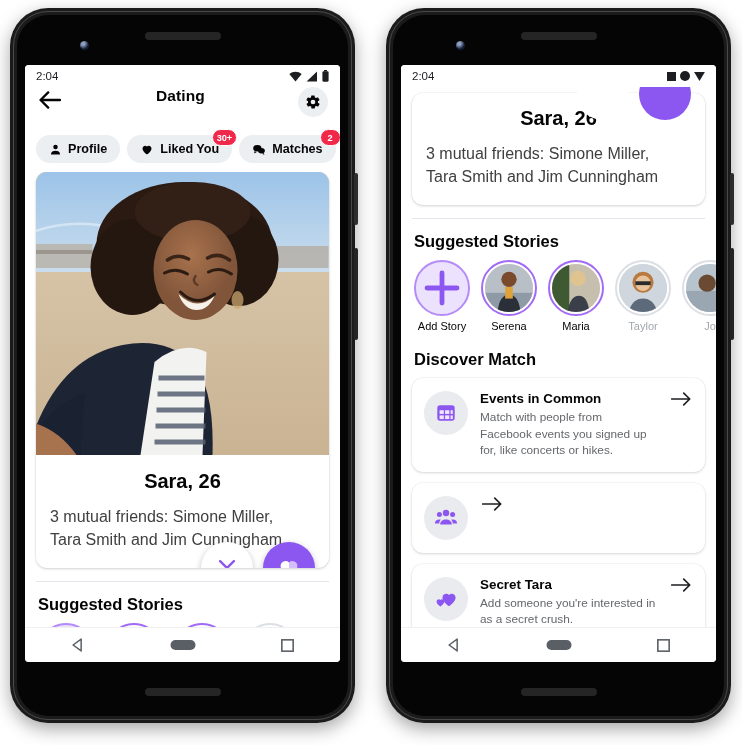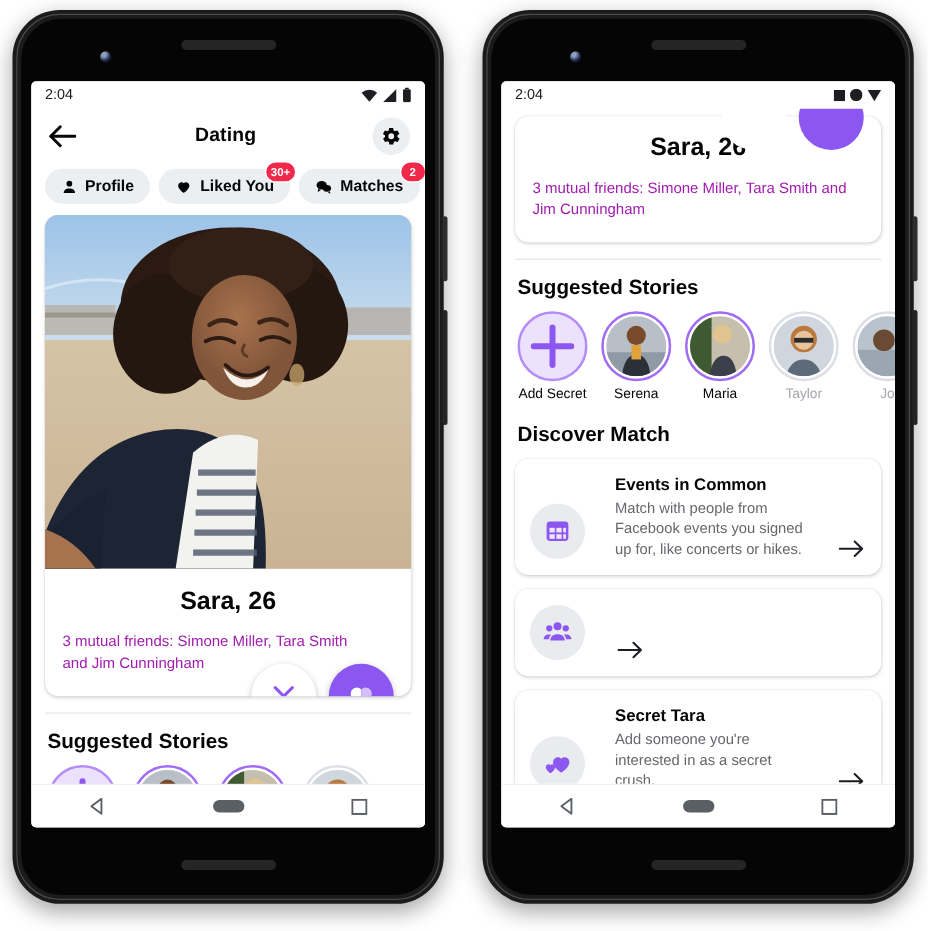--- a/index.html
+++ b/index.html
@@ -39,21 +39,21 @@
 
   
   .screen{position:absolute;left:8px;right:8px;top:50px;bottom:54px;background:#fff;border-radius:4px;overflow:hidden;
     display:flex;flex-direction:column;}
 
   .statusbar{height:22px;flex:0 0 22px;display:flex;align-items:center;justify-content:space-between;
     padding:0 11px;font-size:11.5px;color:#1c1e21;background:#fff;}
   .status-icons{display:flex;align-items:center;gap:4px;}
 
   
-  .appbar{flex:0 0 auto;height:44px;display:flex;align-items:center;padding:0 12px;background:#fff;}
+  .appbar{flex:0 0 auto;height:44px;display:flex;align-items:flex-start;padding:0 12px;background:#fff;}
   .appbar-title{flex:1;text-align:center;font-size:15.5px;font-weight:bold;color:#050505;letter-spacing:.1px;}
   .back-arrow{width:26px;height:26px;display:flex;align-items:center;justify-content:center;}
   .gear-btn{width:30px;height:30px;border-radius:50%;background:#eceff2;display:flex;align-items:center;justify-content:center;}
 
   
   .pills{flex:0 0 auto;display:flex;gap:7px;padding:4px 11px 9px;background:#fff;}
   .pill{position:relative;display:flex;align-items:center;gap:6px;background:#eceff2;border-radius:17px;
     padding:7px 13px;font-size:12.6px;font-weight:bold;color:#050505;white-space:nowrap;}
   .badge{position:absolute;top:-6px;right:-5px;background:#f02849;color:#fff;border-radius:9px;
     min-width:11px;height:15px;padding:0 4px;font-size:9.2px;font-weight:bold;
@@ -66,21 +66,21 @@
     box-shadow:0 1px 3px rgba(0,0,0,.16),0 0 0 .5px rgba(0,0,0,.05);overflow:hidden;position:relative;}
   .photo{height:283px;position:relative;overflow:hidden;background:#cdb79e;}
   .photo svg{position:absolute;inset:0;width:100%;height:100%;}
   .actions{position:absolute;right:14px;bottom:-26px;display:flex;gap:10px;z-index:4;}
   .act{width:52px;height:52px;border-radius:50%;display:flex;align-items:center;justify-content:center;
     box-shadow:0 2px 6px rgba(0,0,0,.25);}
   .act-x{background:#fff;}
   .act-like{background:#8c56f0;}
   .card-info{padding:15px 14px 17px;}
   .card-name{font-size:20px;font-weight:bold;color:#050505;margin:0 0 7px;text-align:center;}
-  .card-sub{font-size:12px;color:#a21caf;line-height:1.45;max-width:250px;margin-top:12px;}
+  .card-sub{font-size:16px;color:#404040;line-height:1.45;max-width:250px;margin-top:12px;}
 
   .divider{height:1px;background:#e4e6eb;margin:13px 11px 0;}
   .section-title{font-size:16.5px;font-weight:bold;color:#050505;padding:13px 13px 9px;}
 
   
   .stories{display:flex;gap:12px;padding:0 13px;}
   .story{width:56px;flex:0 0 56px;text-align:center;}
   .ring{width:56px;height:56px;border-radius:50%;padding:2px;box-sizing:border-box;
     border:2px solid #a26bf5;display:flex;align-items:center;justify-content:center;overflow:hidden;}
   .ring.seen{border-color:#dcdfe4;}
@@ -91,21 +91,21 @@
   .story-label.seen{color:#a3a7ad;}
 
   
   .rcard{margin:0 11px;background:#fff;border-radius:11px;
     box-shadow:0 1px 3px rgba(0,0,0,.16),0 0 0 .5px rgba(0,0,0,.05);
     padding:14px 14px 17px;position:relative;}
   .r-topstub{position:absolute;right:14px;top:-25px;display:flex;gap:10px;}
   .r-topstub .act{box-shadow:none;}
   .discover-list{padding:0 11px;display:flex;flex-direction:column;gap:11px;}
   .dcard{background:#fff;border-radius:11px;box-shadow:0 1px 3px rgba(0,0,0,.14),0 0 0 .5px rgba(0,0,0,.05);
-    display:flex;align-items:flex-end;gap:24px;padding:13px 12px;}
+    display:flex;align-items:flex-start;gap:12px;padding:13px 12px;}
   .dicon{width:44px;height:44px;flex:0 0 44px;border-radius:50%;background:#e9ebee;
     display:flex;align-items:center;justify-content:center;}
   .dtext{flex:1;min-width:0;}
   .dtitle{font-size:13.4px;font-weight:bold;color:#050505;margin-bottom:3px;}
   .ddesc{font-size:11.8px;color:#65676b;line-height:1.4;}
   .darrow{width:24px;flex:0 0 24px;display:flex;align-items:center;justify-content:center;}
 
   
   .navbar{flex:0 0 34px;height:34px;display:flex;align-items:center;justify-content:space-around;
     background:#fff;border-top:1px solid #f0f0f0;}
@@ -387,21 +387,21 @@
 
           <div class="stories" style="gap:11px;">
             <div class="story">
               <div class="ring add">
                 <div class="ava" style="background:#ece2fd;display:flex;align-items:center;justify-content:center;">
                   <svg width="22" height="22" viewBox="0 0 24 24">
                     <path d="M12 4.5v15M4.5 12h15" stroke="#8c56f0" stroke-width="2.4" stroke-linecap="round"></path>
                   </svg>
                 </div>
               </div>
-              <div class="story-label">Add Secret</div>
+              <div class="story-label">Add Story</div>
             </div>
             <div class="story">
               <div class="ring">
                   <div class="ava">
                 <svg viewBox="0 0 50 50">
                       <rect width="50" height="50" fill="#b9bfc6"></rect>
                   <rect y="30" width="50" height="20" fill="#8e9aa6"></rect>
                   <circle cx="25" cy="16" r="8" fill="#7a4a2c"></circle>
                   <path d="M13 50q2-18 12-18t12 18z" fill="#2b2f38"></path>
                   <rect x="21" y="24" width="8" height="12" fill="#e0a23a"></rect>

